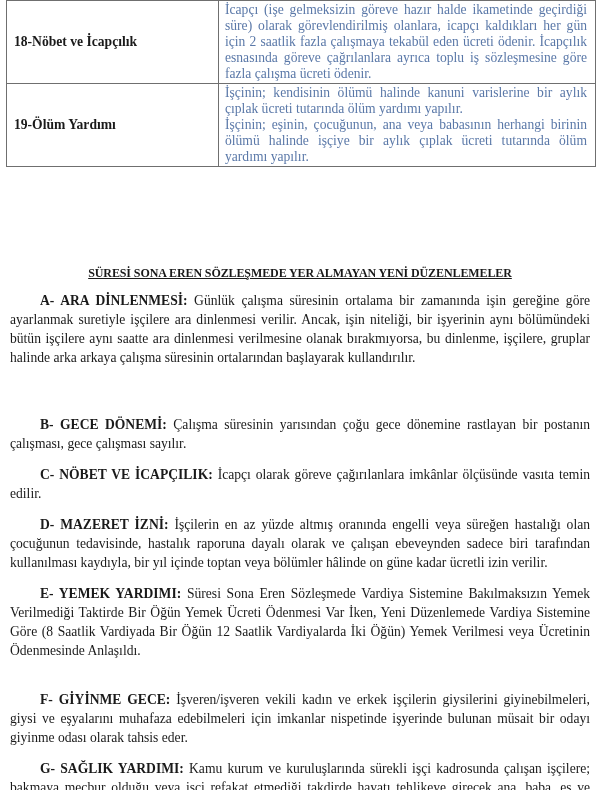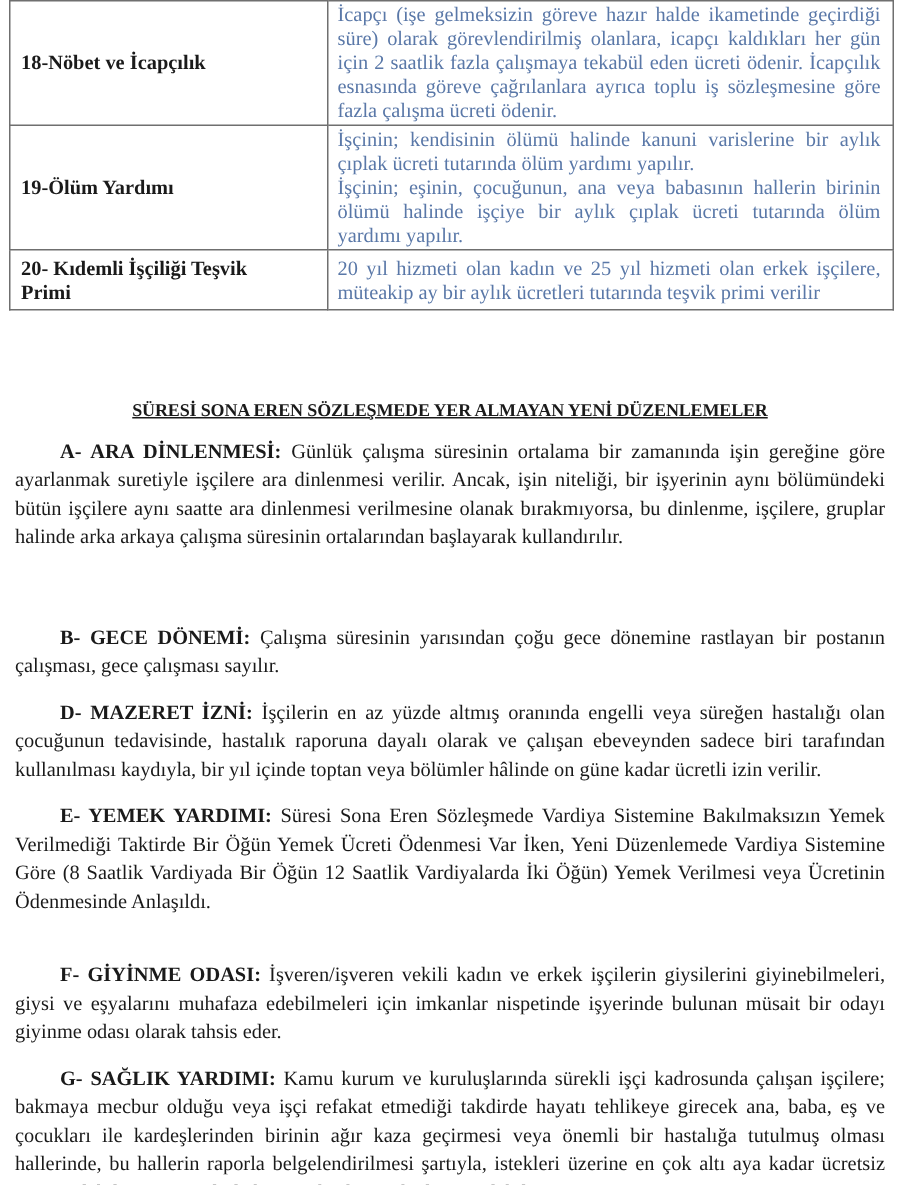--- a/index.html
+++ b/index.html
@@ -98,33 +98,30 @@
 <table class="doc-table">
   <tbody>
       <tr class="r18">
     <td class="label-cell">18-Nöbet ve İcapçılık</td>
     <td class="value-cell">İcapçı (işe gelmeksizin göreve hazır halde ikametinde geçirdiği süre) olarak görevlendirilmiş olanlara, icapçı kaldıkları her gün için 2 saatlik fazla çalışmaya tekabül eden ücreti ödenir. İcapçılık esnasında göreve çağrılanlara ayrıca toplu iş sözleşmesine göre fazla çalışma ücreti ödenir.</td>
   </tr>
   <tr class="r19">
     <td class="label-cell">19-Ölüm Yardımı</td>
     <td class="value-cell">
       <span class="value-line">İşçinin; kendisinin ölümü halinde kanuni varislerine bir aylık çıplak ücreti tutarında ölüm yardımı yapılır.</span>
-      <span class="value-line">İşçinin; eşinin, çocuğunun, ana veya babasının hallerin birinin ölümü halinde işçiye bir aylık çıplak ücreti tutarında ölüm yardımı yapılır.</span>
+      <span class="value-line">İşçinin; eşinin, çocuğunun, ana veya babasının herhangi birinin ölümü halinde işçiye bir aylık çıplak ücreti tutarında ölüm yardımı yapılır.</span>
     </td>
-  </tr>
-  <tr class="r20">
-    <td class="label-cell">20- Kıdemli İşçiliği Teşvik Primi</td>
-    <td class="value-cell">20 yıl hizmeti olan kadın ve 25 yıl hizmeti olan erkek işçilere, müteakip ay bir aylık ücretleri tutarında teşvik primi verilir</td>
   </tr>
 </tbody>
   </table>
 
 <h2 class="heading">SÜRESİ SONA EREN SÖZLEŞMEDE YER ALMAYAN YENİ DÜZENLEMELER</h2>
 
 <div class="sections">
   <p class="section sec-a"><span class="title">A- ARA DİNLENMESİ:</span> <span>Günlük çalışma süresinin ortalama bir zamanında işin gereğine göre ayarlanmak suretiyle işçilere ara dinlenmesi verilir. Ancak, işin niteliği, bir işyerinin aynı bölümündeki bütün işçilere aynı saatte ara dinlenmesi verilmesine olanak bırakmıyorsa, bu dinlenme, işçilere, gruplar halinde arka arkaya çalışma süresinin ortalarından başlayarak kullandırılır.</span></p>
   <p class="section sec-b"><span class="title">B- GECE DÖNEMİ:</span> <span>Çalışma süresinin yarısından çoğu gece dönemine rastlayan bir postanın çalışması, gece çalışması sayılır.</span></p>
+  <p class="section sec-c"><span class="title">C- NÖBET VE İCAPÇILIK:</span> <span>İcapçı olarak göreve çağırılanlara imkânlar ölçüsünde vasıta temin edilir.</span></p>
   <p class="section sec-d"><span class="title">D- MAZERET İZNİ:</span> <span>İşçilerin en az yüzde altmış oranında engelli veya süreğen hastalığı olan çocuğunun tedavisinde, hastalık raporuna dayalı olarak ve çalışan ebeveynden sadece biri tarafından kullanılması kaydıyla, bir yıl içinde toptan veya bölümler hâlinde on güne kadar ücretli izin verilir.</span></p>
   <p class="section sec-e"><span class="title">E- YEMEK YARDIMI:</span> <span>Süresi Sona Eren Sözleşmede Vardiya Sistemine Bakılmaksızın Yemek Verilmediği Taktirde Bir Öğün Yemek Ücreti Ödenmesi Var İken, Yeni Düzenlemede Vardiya Sistemine Göre (8 Saatlik Vardiyada Bir Öğün 12 Saatlik Vardiyalarda İki Öğün) Yemek Verilmesi veya Ücretinin Ödenmesinde Anlaşıldı.</span></p>
-  <p class="section sec-f"><span class="title">F- GİYİNME ODASI:</span> <span>İşveren/işveren vekili kadın ve erkek işçilerin giysilerini giyinebilmeleri, giysi ve eşyalarını muhafaza edebilmeleri için imkanlar nispetinde işyerinde bulunan müsait bir odayı giyinme odası olarak tahsis eder.</span></p>
+  <p class="section sec-f"><span class="title">F- GİYİNME GECE:</span> <span>İşveren/işveren vekili kadın ve erkek işçilerin giysilerini giyinebilmeleri, giysi ve eşyalarını muhafaza edebilmeleri için imkanlar nispetinde işyerinde bulunan müsait bir odayı giyinme odası olarak tahsis eder.</span></p>
   <p class="section sec-g"><span class="title">G- SAĞLIK YARDIMI:</span> <span>Kamu kurum ve kuruluşlarında sürekli işçi kadrosunda çalışan işçilere; bakmaya mecbur olduğu veya işçi refakat etmediği takdirde hayatı tehlikeye girecek ana, baba, eş ve çocukları ile kardeşlerinden birinin ağır kaza geçirmesi veya önemli bir hastalığa tutulmuş olması hallerinde, bu hallerin raporla belgelendirilmesi şartıyla, istekleri üzerine en çok altı aya kadar ücretsiz izin verilebilir. Aynı şartlarla bu süre bir katına kadar uzatılabilir.</span></p>
 
 </div>
 
 </body></html>

